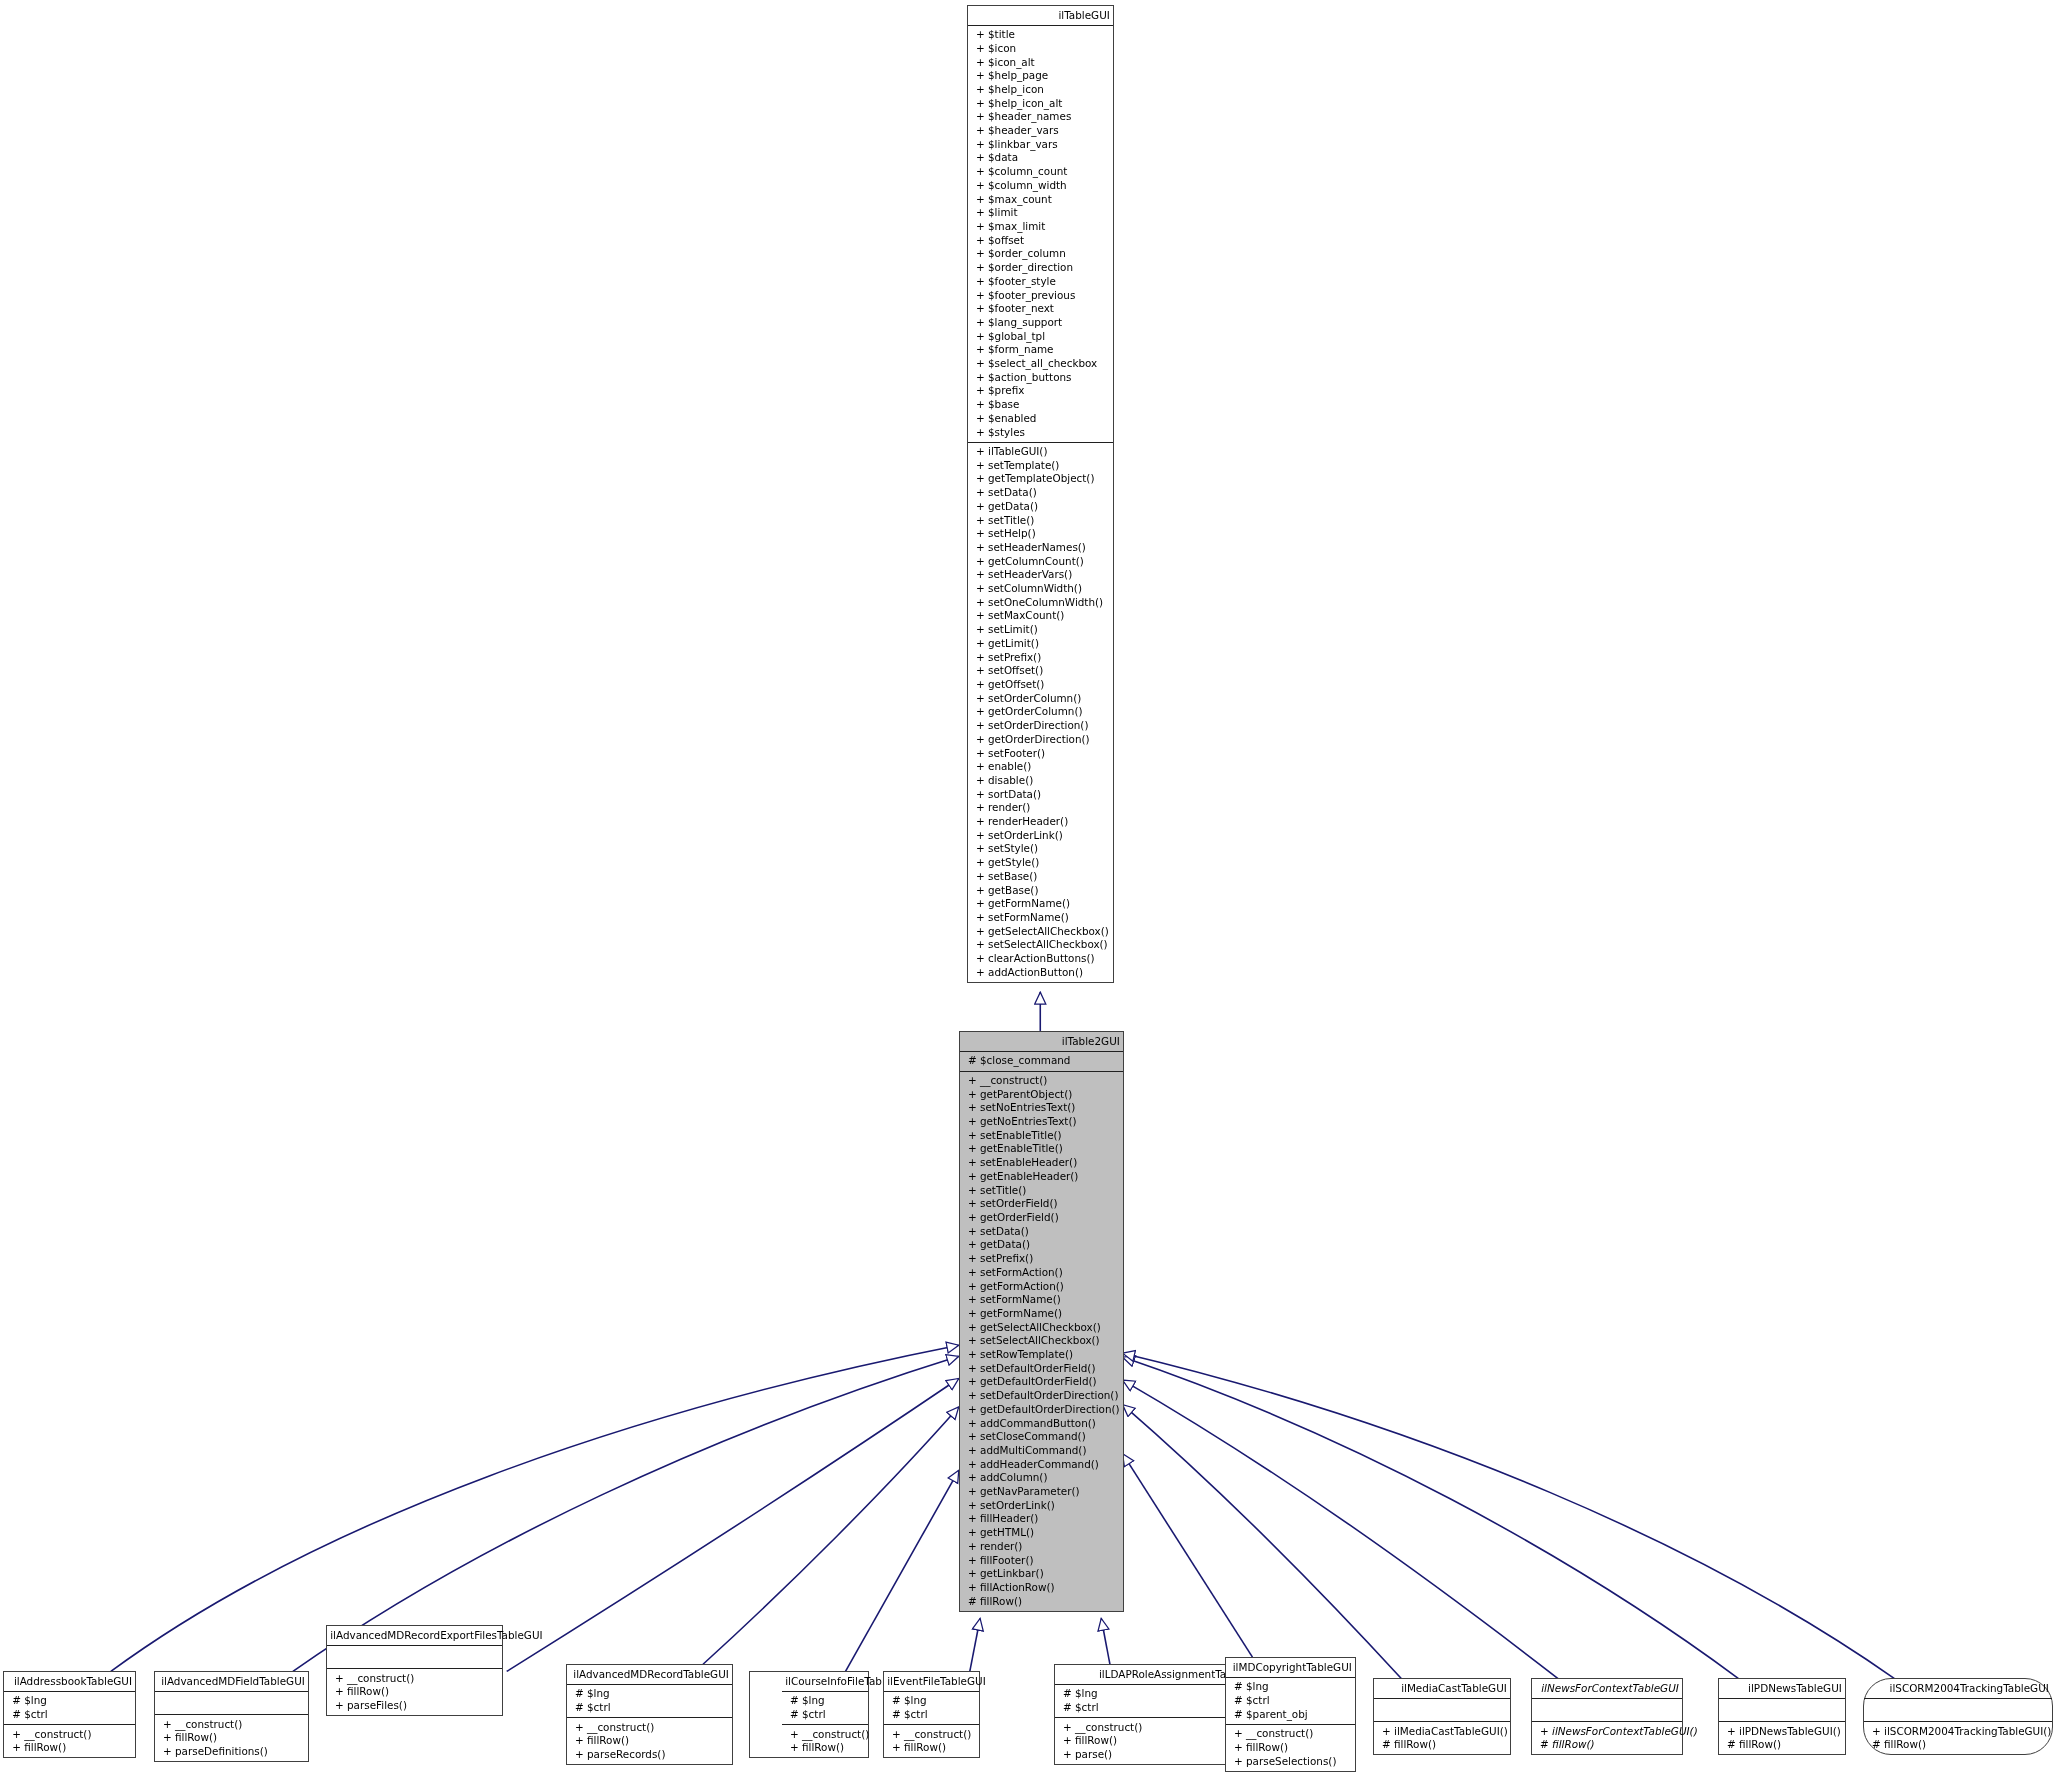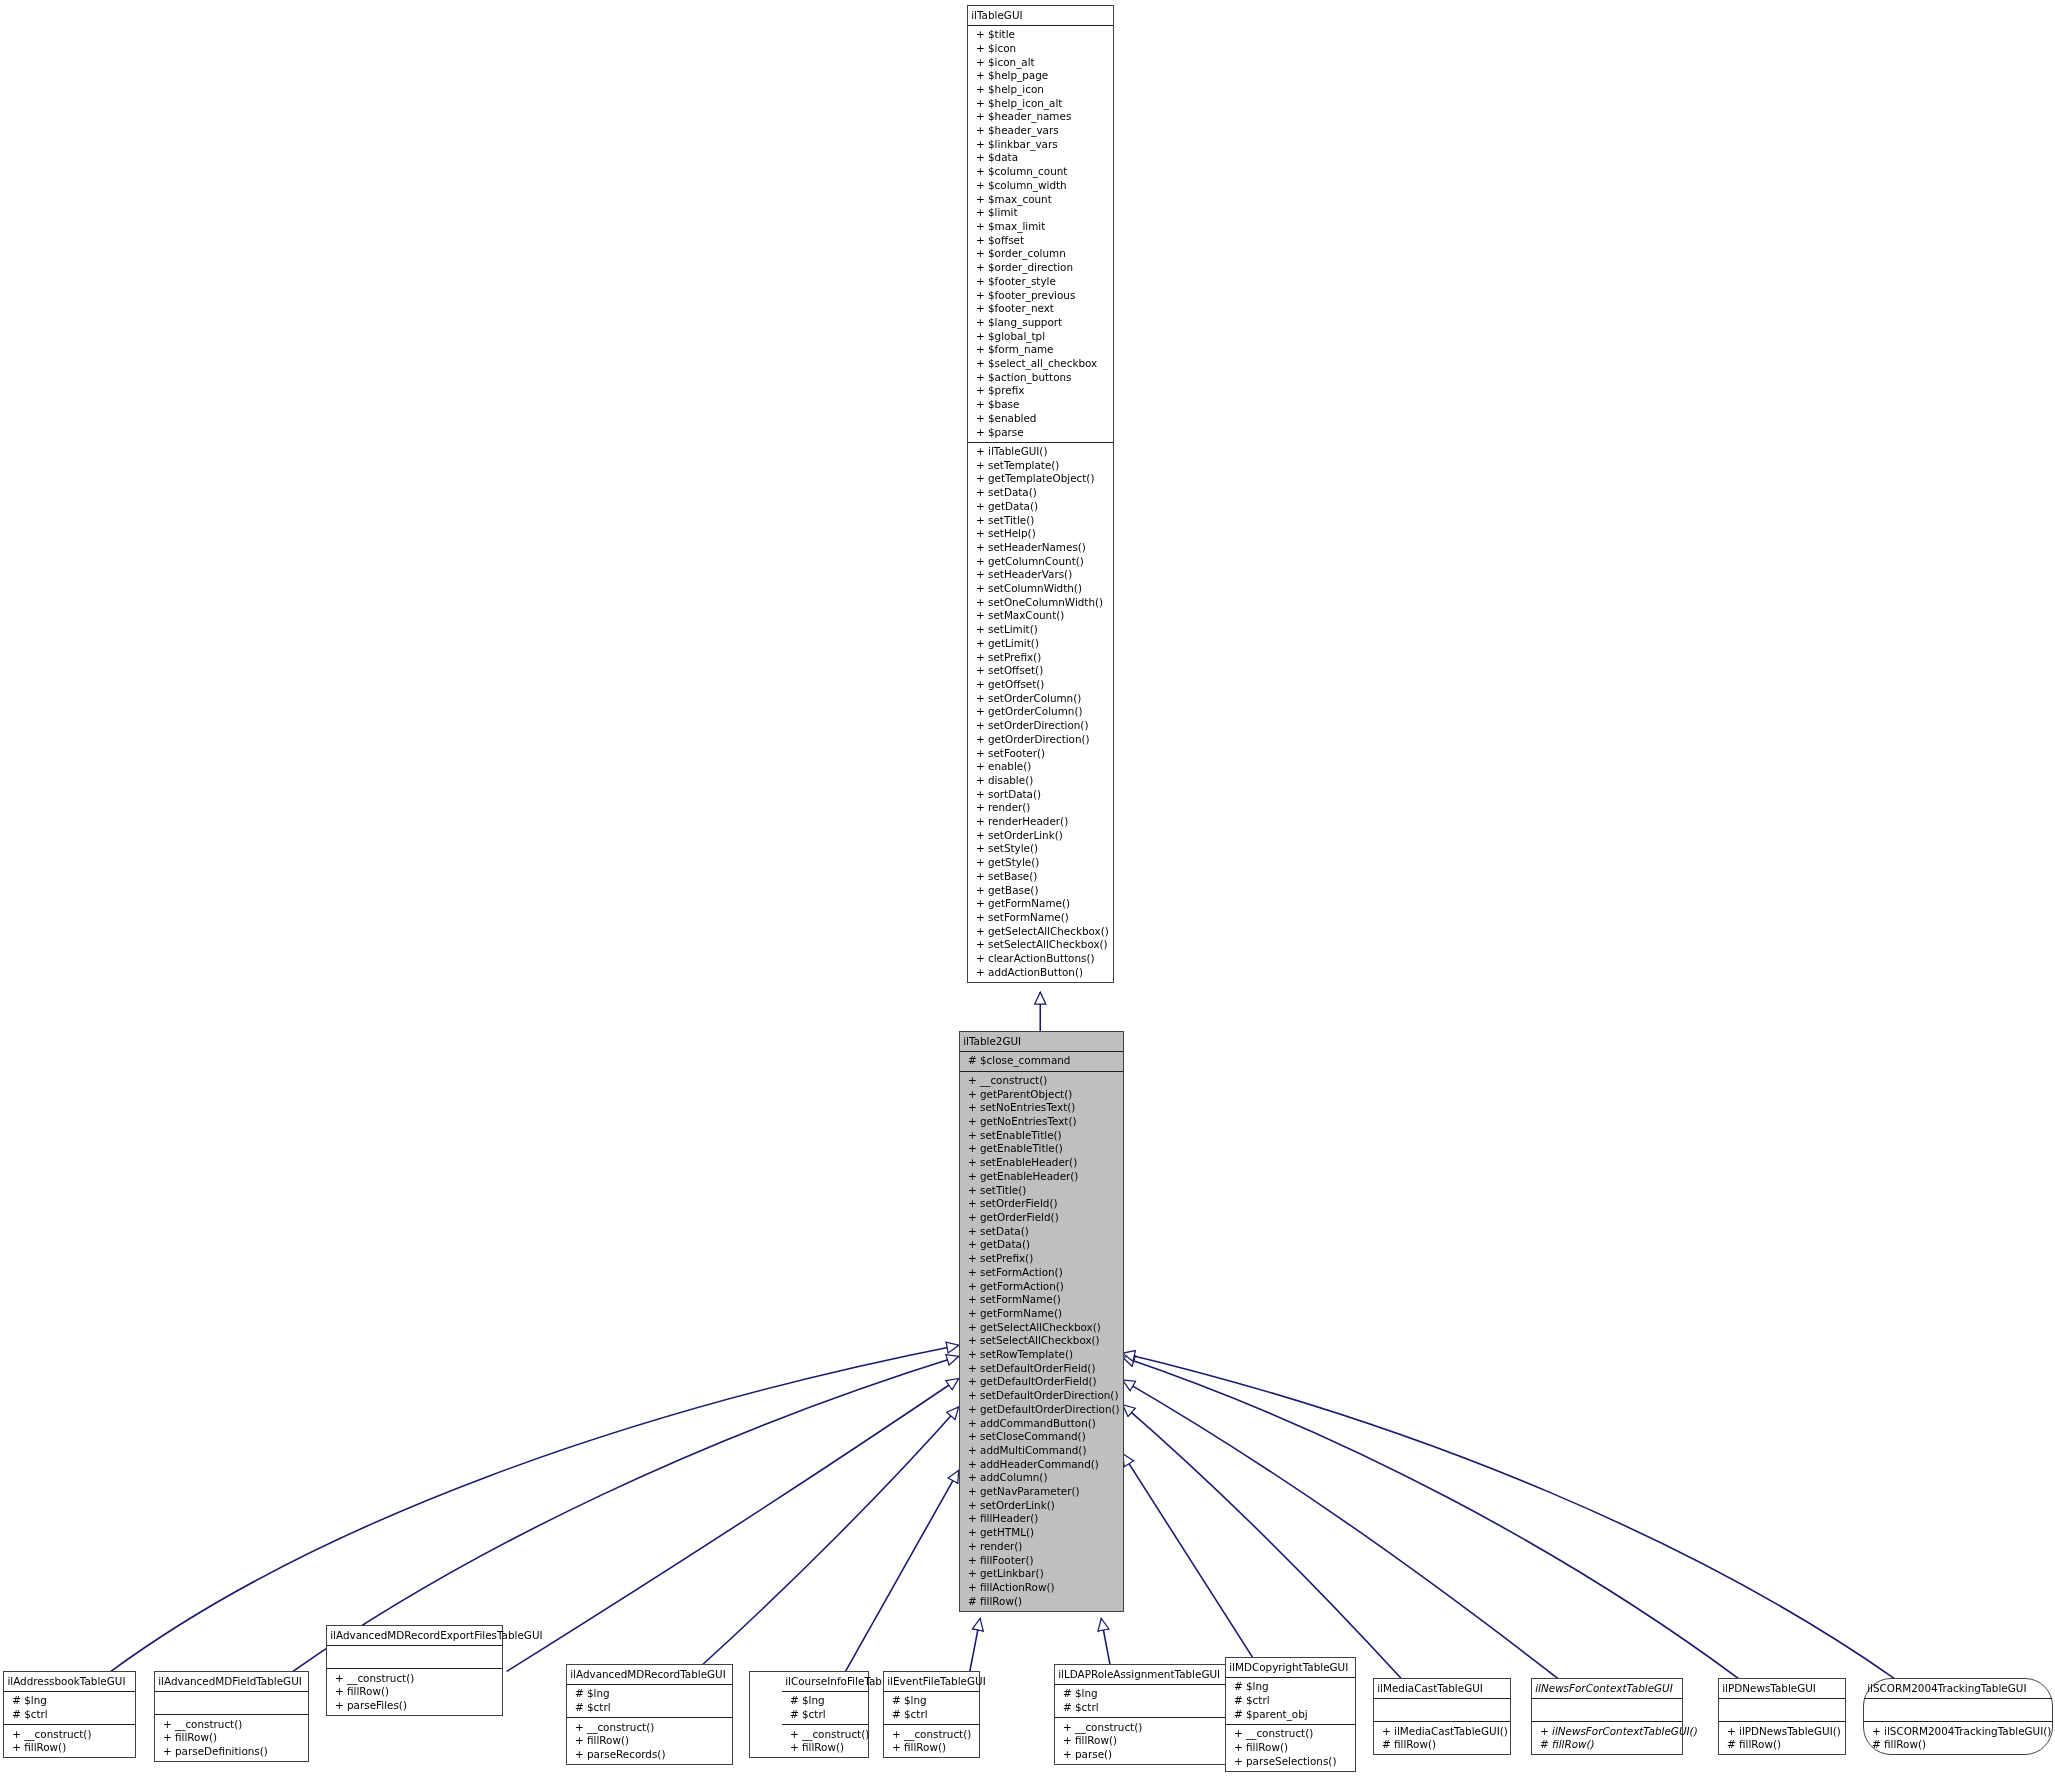--- a/index.html
+++ b/index.html
@@ -1,20 +1,20 @@
 <!DOCTYPE html>
 <html style="font-size:12.7px"><head>
 <meta charset="utf-8">
 <style>
   html, body { margin: 0; padding: 0; background: #ffffff; }
   body { width: 2056px; height: 1784px; position: relative; overflow: hidden; font-family: "DejaVu Sans", sans-serif; }
   #edges { position: absolute; left: 0; top: 0; width: 2056px; height: 1784px; pointer-events: none; }
   .cls { position: absolute; box-sizing: border-box; border: 1.6px solid #404040; background: #ffffff; color: #000; font-size: 10.4px; }
   .cls.hl { background: #bfbfbf; }
-  .cls .name { text-align: left; padding: 3.2px 3.2px 2.4px; line-height: 13.5px; border-bottom: 1.6px solid #202020; white-space: nowrap; }
+  .cls .name { text-align: right; padding: 3.2px 3.2px 2.4px; line-height: 13.5px; border-bottom: 1.6px solid #202020; white-space: nowrap; }
   .cls .sec { padding: 2.4px 6.3px 2.4px 8px; border-bottom: 1.6px solid #202020; }
   .cls .sec:last-child { border-bottom: none; }
   .cls .row { line-height: 13.7px; white-space: nowrap; }
   .cls .empty { min-height: 17.4px; }
 </style>
 </head>
 <body>
 
 <svg id="edges" xmlns="http://www.w3.org/2000/svg" width="2056" height="1784" viewBox="0 0 2597 2253">
   <defs>
@@ -66,21 +66,21 @@
       <div class="row">+ $footer_previous</div>
       <div class="row">+ $footer_next</div>
       <div class="row">+ $lang_support</div>
       <div class="row">+ $global_tpl</div>
       <div class="row">+ $form_name</div>
       <div class="row">+ $select_all_checkbox</div>
       <div class="row">+ $action_buttons</div>
       <div class="row">+ $prefix</div>
       <div class="row">+ $base</div>
       <div class="row">+ $enabled</div>
-      <div class="row">+ $parse</div>
+      <div class="row">+ $styles</div>
     </div>
   <div class="sec">
       <div class="row">+ ilTableGUI()</div>
       <div class="row">+ setTemplate()</div>
       <div class="row">+ getTemplateObject()</div>
       <div class="row">+ setData()</div>
       <div class="row">+ getData()</div>
       <div class="row">+ setTitle()</div>
       <div class="row">+ setHelp()</div>
       <div class="row">+ setHeaderNames()</div>

